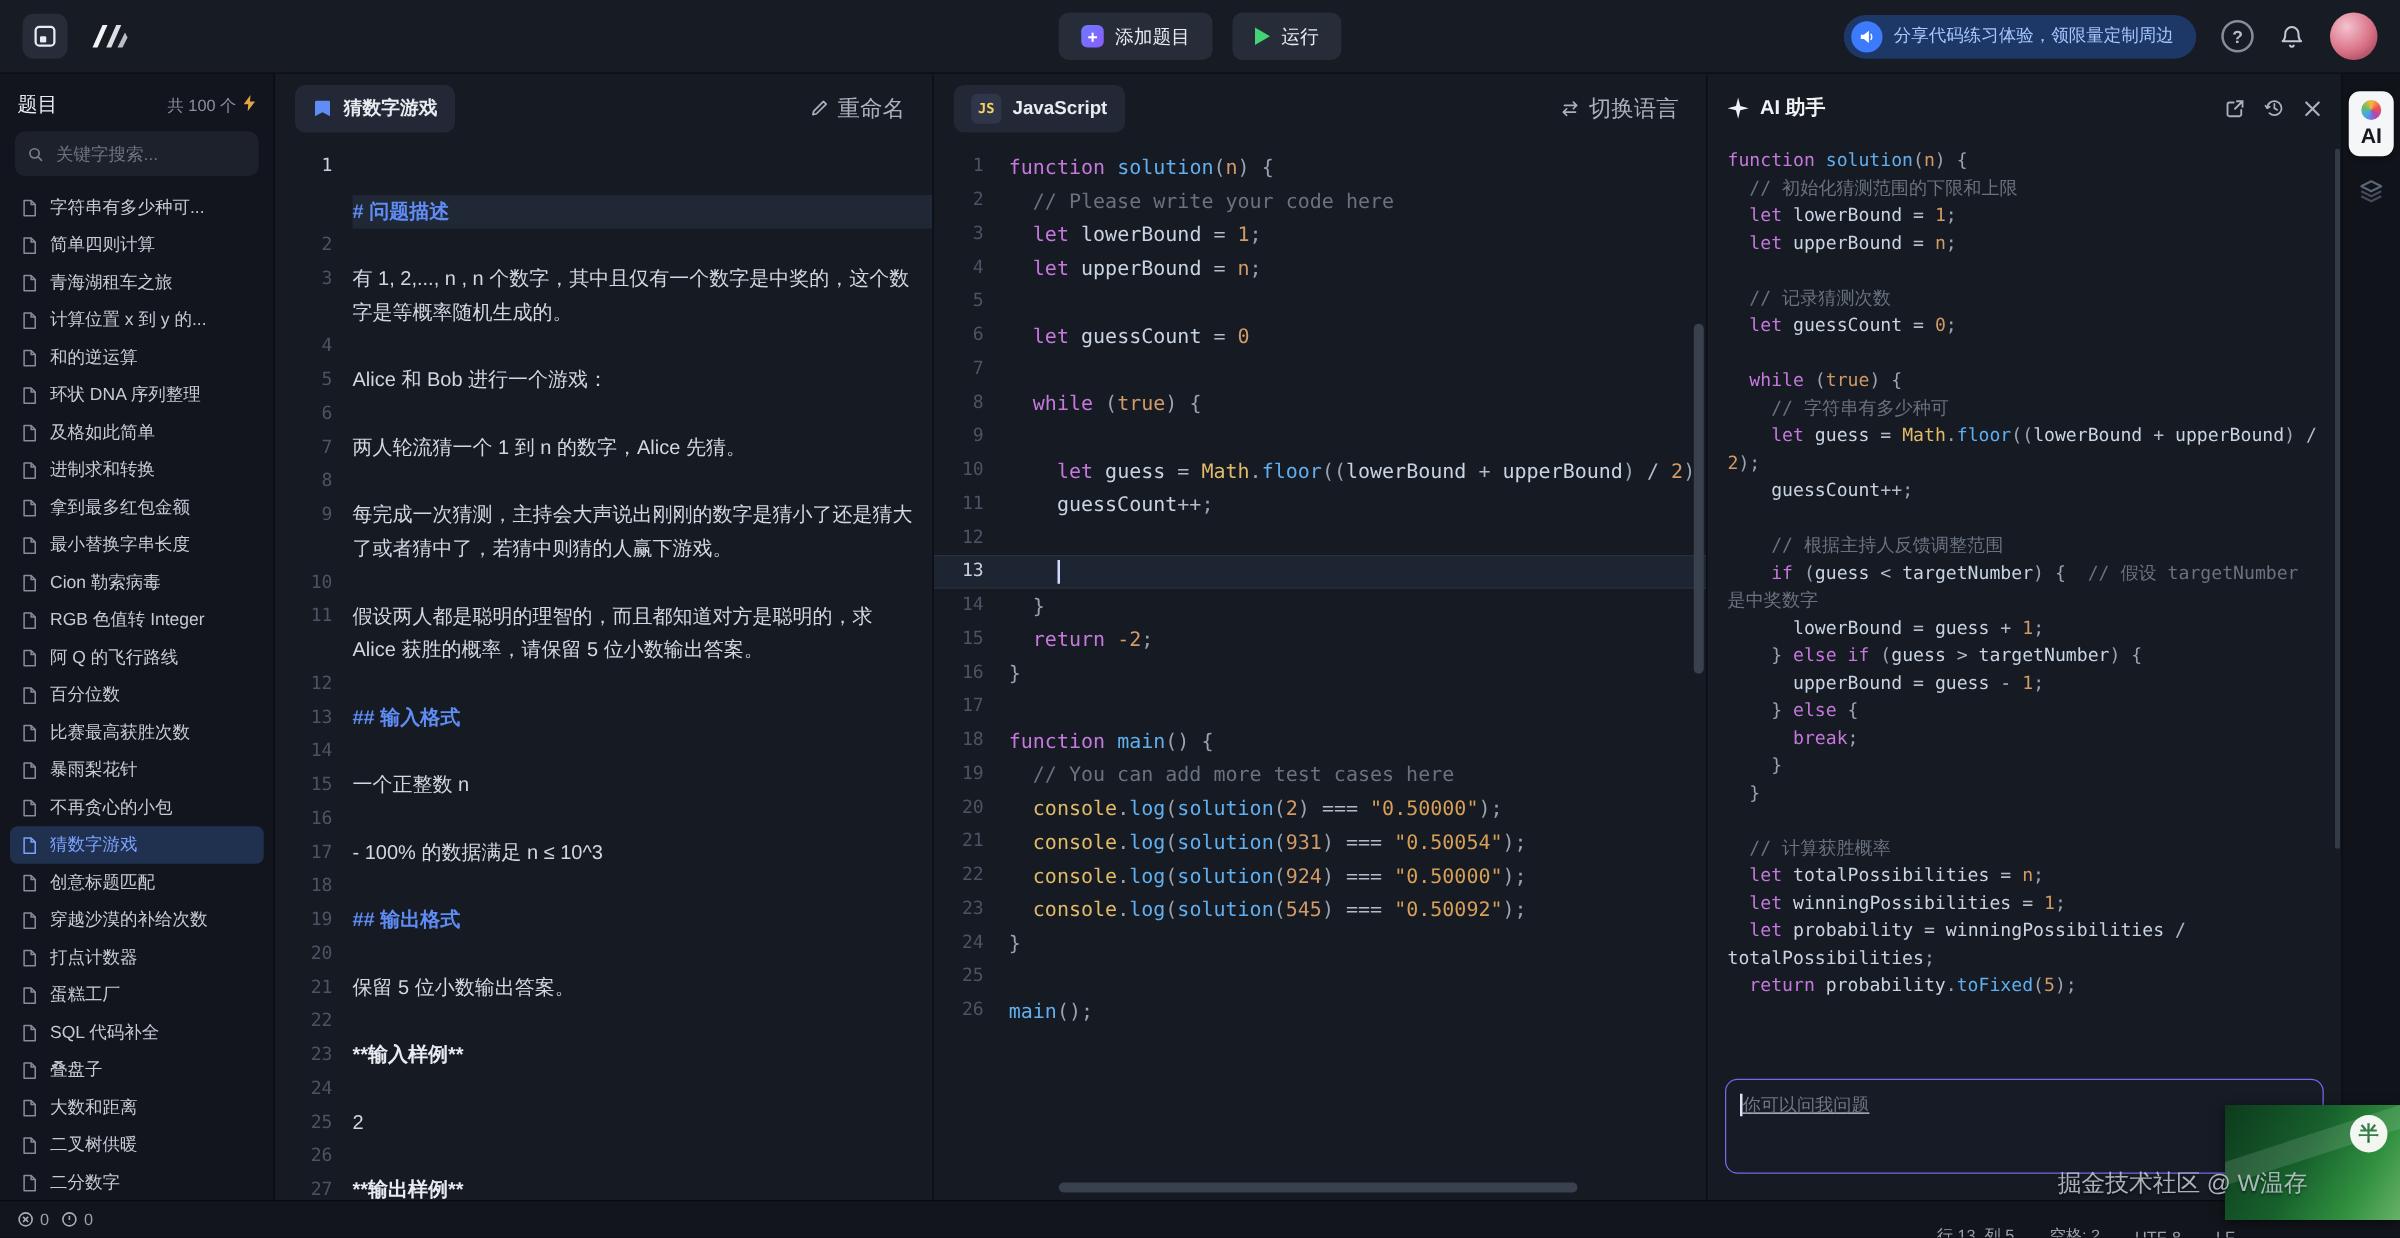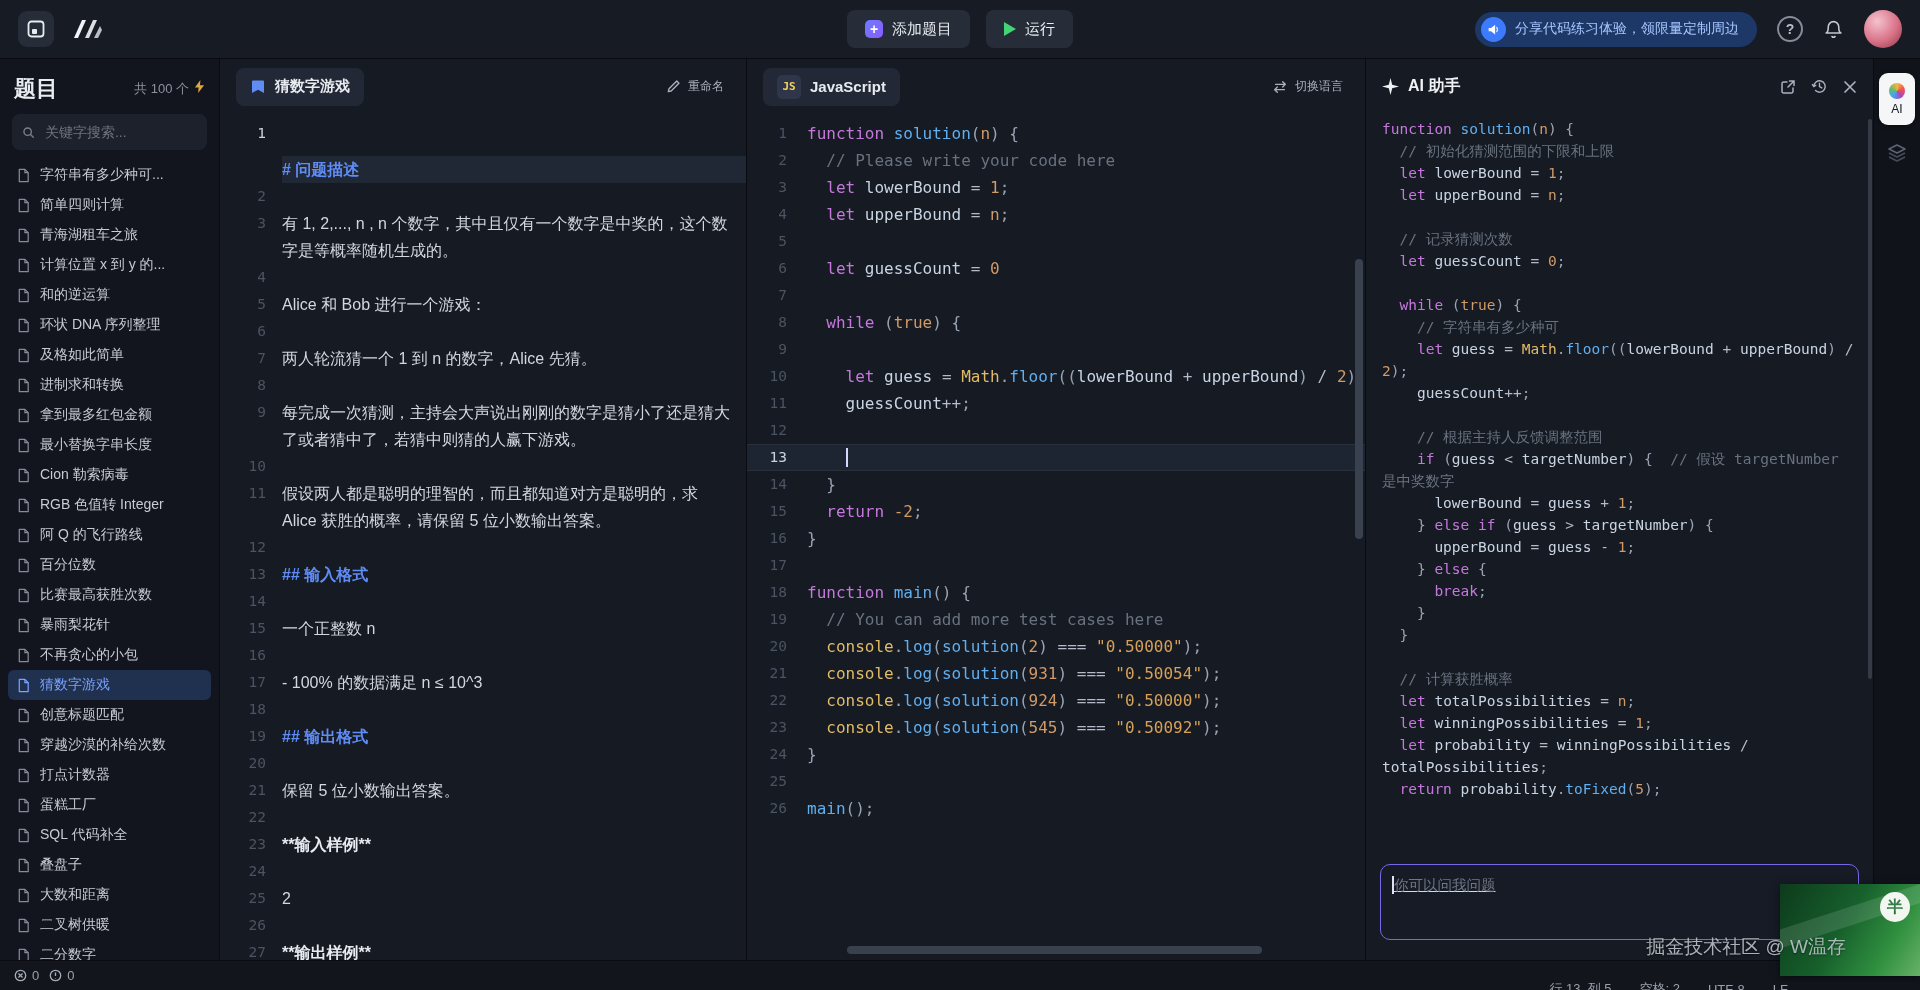--- a/index.html
+++ b/index.html
@@ -21,37 +21,37 @@
   .help{width:26px;height:26px;border-radius:50%;border:2px solid #868d99;color:#b9bec9;display:flex;align-items:center;justify-content:center;font-size:14px;font-weight:bold;box-sizing:border-box;cursor:pointer;}
   .bellwrap{cursor:pointer;display:flex;}
   .avatar{width:38px;height:38px;border-radius:50%;background:radial-gradient(circle at 35% 30%,#f4c2ce,#d97287 55%,#8c3347);cursor:pointer;flex:none;}
 
   
   .main{display:grid;grid-template-columns:220px 527px 619px 508px 46px;height:901px;}
 
   
   .sidebar{background:#12151d;border-right:1px solid #090b10;display:flex;flex-direction:column;overflow:hidden;}
   .sb-head{display:flex;align-items:center;justify-content:space-between;padding:15px 14px 10px;}
-  .sb-title{color:#e8ebf0;font-size:22px;font-weight:bold;}
+  .sb-title{color:#e8ebf0;font-size:16px;font-weight:normal;}
   .sb-count{color:#8b919d;font-size:13px;display:flex;align-items:flex-start;gap:5px;}
   .search{margin:0 12px 10px;height:36px;background:#1c212b;border-radius:8px;display:flex;align-items:center;gap:8px;padding:0 10px;flex:none;}
   .search input{background:transparent;border:none;outline:none;color:#d6dae2;font-size:14px;width:100%;font-family:inherit;}
   .search input::placeholder{color:#6d7480;}
   .side-list{flex:1;overflow:hidden;padding:0 8px;}
   .side-item{display:flex;align-items:center;gap:9px;height:30px;padding:0 8px;border-radius:6px;color:#c6cbd4;font-size:14px;cursor:pointer;white-space:nowrap;}
   .side-item svg{flex:none;color:#868d9a;}
   .side-item.sel{background:#20304f;color:#7aa2ff;}
   .side-item.sel svg{color:#7aa2ff;}
   .side-label{overflow:hidden;text-overflow:ellipsis;}
 
   
   .panel{background:#151a23;border-right:1px solid #090b10;position:relative;overflow:hidden;display:flex;flex-direction:column;}
   .p-head{height:55px;flex:none;display:flex;align-items:center;justify-content:space-between;padding:0 16px;}
   .p-tab{display:flex;align-items:center;gap:9px;background:#222836;border-radius:8px;height:38px;padding:0 14px;color:#e8ebf0;font-size:15px;font-weight:600;cursor:pointer;}
-  .flatbtn{display:flex;align-items:center;gap:7px;background:transparent;border:none;color:#aab0bd;font-size:12px;cursor:pointer;font-family:inherit;}
+  .flatbtn{display:flex;align-items:center;gap:7px;background:transparent;border:none;color:#aab0bd;font-size:18px;cursor:pointer;font-family:inherit;}
 
   
   .p-body{flex:1;overflow:hidden;padding-top:6px;}
   .p-row{display:flex;font-size:16px;line-height:27px;}
   .p-num{flex:none;width:62px;text-align:right;padding-right:16px;color:#4c5362;font-size:14.5px;font-family:"DejaVu Sans Mono",monospace;box-sizing:border-box;}
   .p-txt{flex:1;color:#d3d7df;padding-right:16px;white-space:pre-wrap;word-break:break-word;min-height:27px;}
   .p-row.active .p-txt{background:rgba(100,120,160,0.14);margin-top:36px;}
   .p-row.active .p-num{color:#cdd3dd;}
   .md-h{color:#5f8cf5;font-weight:bold;}
   .md-b{font-weight:bold;color:#e8ebf0;}
@@ -84,21 +84,21 @@
   .ai-inputwrap{flex:none;margin:10px 14px 16px;position:relative;}
   .ai-inputwrap textarea{width:100%;height:76px;box-sizing:border-box;background:#161b26;border:1.6px solid #7668e8;border-radius:10px;resize:none;color:#d6dae2;font-size:14.5px;font-family:"Liberation Sans",sans-serif;padding:11px 13px;outline:none;text-decoration:underline;}
   .ai-inputwrap textarea::placeholder{color:#707886;}
   .fake-caret{position:absolute;left:12px;top:12px;width:1.5px;height:18px;background:#dfe3f5;}
   .ai-scroll{position:absolute;right:1px;top:60px;width:4px;height:560px;background:#343b47;border-radius:2px;cursor:pointer;}
 
   
   .rail{background:#10131a;display:flex;flex-direction:column;align-items:center;padding-top:14px;gap:18px;}
   .ai-sticker{width:36px;height:52px;background:#f5f6f7;border-radius:9px;display:flex;flex-direction:column;align-items:center;justify-content:center;gap:3px;cursor:pointer;box-shadow:0 1px 4px rgba(0,0,0,.4);}
   .burst{width:16px;height:16px;border-radius:50%;background:conic-gradient(#f6b73c,#ef5350,#ab47bc,#42a5f5,#66bb6a,#f6b73c);}
-  .ai-txt{font-size:12px;font-weight:normal;color:#15181e;}
+  .ai-txt{font-size:17px;font-weight:bold;color:#15181e;}
   .rail-ic{color:#5b6577;cursor:pointer;}
 
   
   .statusbar{height:30px;background:#12151c;border-top:1px solid #090b10;display:flex;align-items:center;justify-content:space-between;padding:0 14px;box-sizing:border-box;color:#9aa1ac;font-size:13px;}
   .st-left{display:flex;align-items:center;gap:10px;}
   .st-chip{display:flex;align-items:center;gap:5px;cursor:pointer;}
   .st-right{display:flex;align-items:center;gap:28px;margin-right:118px;margin-top:27px;}
   .st-right span{cursor:pointer;white-space:nowrap;}
 
   

